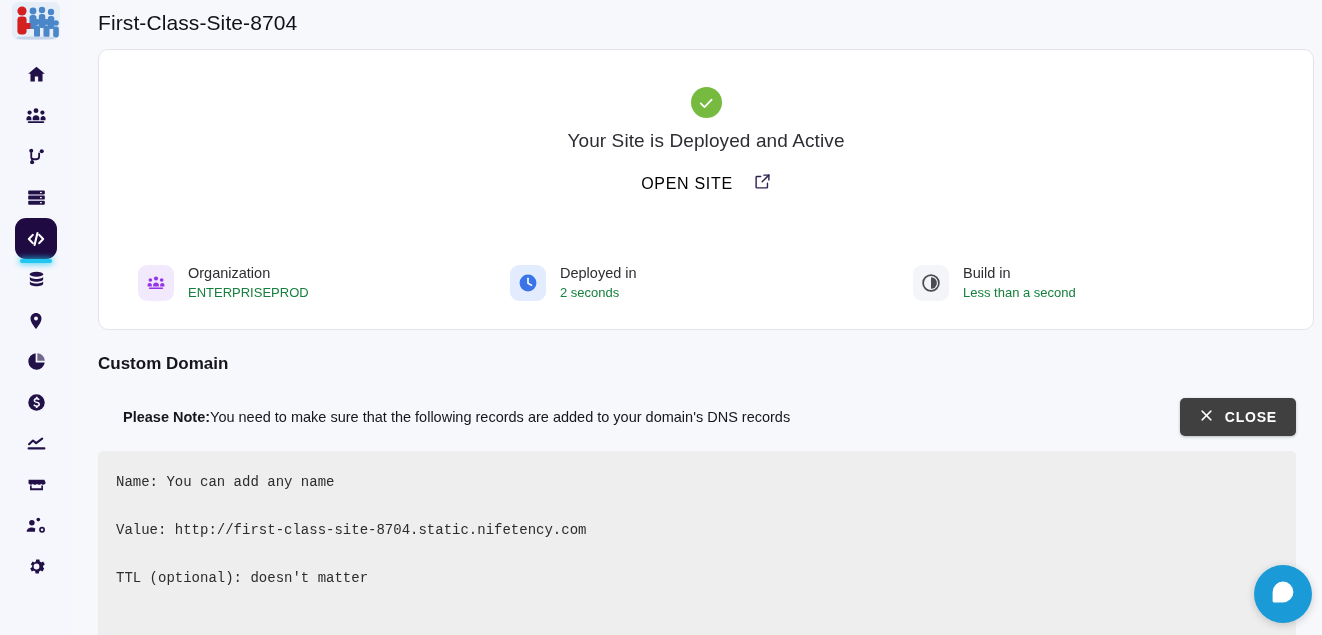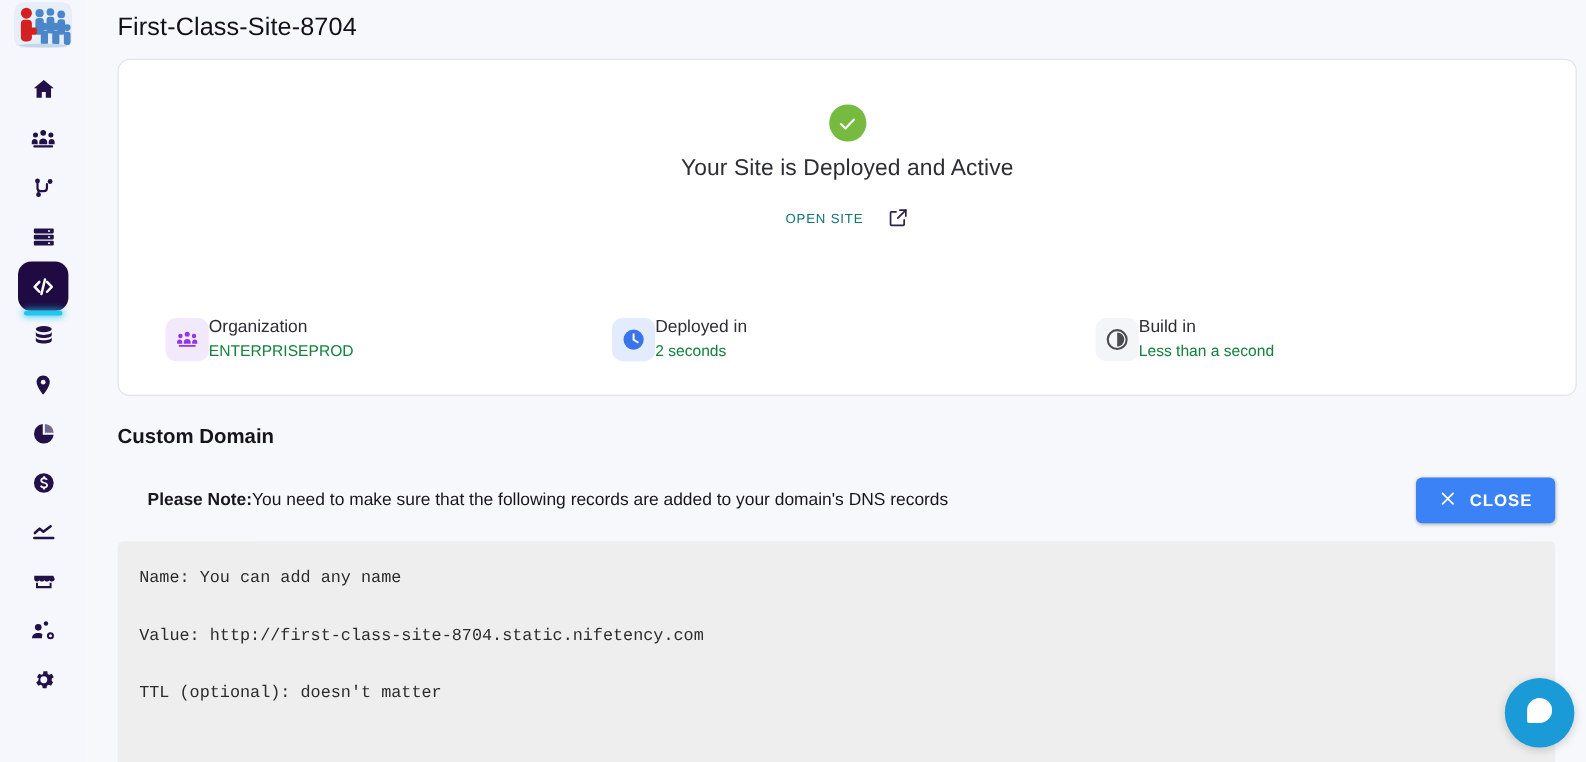--- a/index.html
+++ b/index.html
@@ -78,28 +78,28 @@
     width:31px; height:31px; border-radius:50%; background:#76bb3f;
     display:inline-flex; align-items:center; justify-content:center;
   }
   .deployed-title {
     margin-top:12px;
     font-size:19px; color:#2d2d33; font-weight:normal; letter-spacing:.1px;
   }
   .open-site {
     margin-top:21px;
     display:inline-flex; align-items:center; gap:21px;
-    font-size:11px; letter-spacing:.7px; color:#0f766e; cursor:pointer;
+    font-size:16px; letter-spacing:.7px; color:#000000; cursor:pointer;
     font-weight:500;
   }
   .stats-row {
     position:absolute; left:0; right:0; bottom:0;
     height:92px; display:flex; align-items:center;
   }
-  .stat { display:flex; align-items:center; gap:0; }
+  .stat { display:flex; align-items:center; gap:14px; }
   .stat-1 { width:399px; padding-left:39px; }
   .stat-2 { width:399px; padding-left:12px; }
   .stat-3 { flex:1; padding-left:16px; }
   .stat-ico {
     width:36px; height:36px; border-radius:9px;
     display:flex; align-items:center; justify-content:center; flex:0 0 36px;
   }
   .ico-org { background:#f3e9fd; color:#9333ea; }
   .ico-clock { background:#e3ecfe; color:#3b74e8; }
   .ico-build { background:#f4f5f8; color:#4b4b52; }
@@ -112,21 +112,21 @@
     font-size:17px; font-weight:bold; color:#16141c;
   }
   .note-row {
     margin:24px 26px 0 26px;
     display:flex; align-items:center; min-height:38px;
   }
   .note-text { font-size:14.5px; color:#17151d;margin-left:25px; }
   .note-text b { font-weight:bold; }
   .close-btn {
     margin-left:auto;
-    background:#3b82f6; color:#ffffff;
+    background:#404040; color:#ffffff;
     border:none; border-radius:5px;
     height:38px; padding:0 19px;
     display:inline-flex; align-items:center; gap:11px;
     font-size:14px; letter-spacing:.8px; font-weight:bold;
     cursor:pointer; font-family:inherit;
     box-shadow:0 1px 3px rgba(0,0,0,.25);
   }
   .code-block {
     margin:15px 26px 0 26px;
     background:#eeeeee; border-radius:5px;

